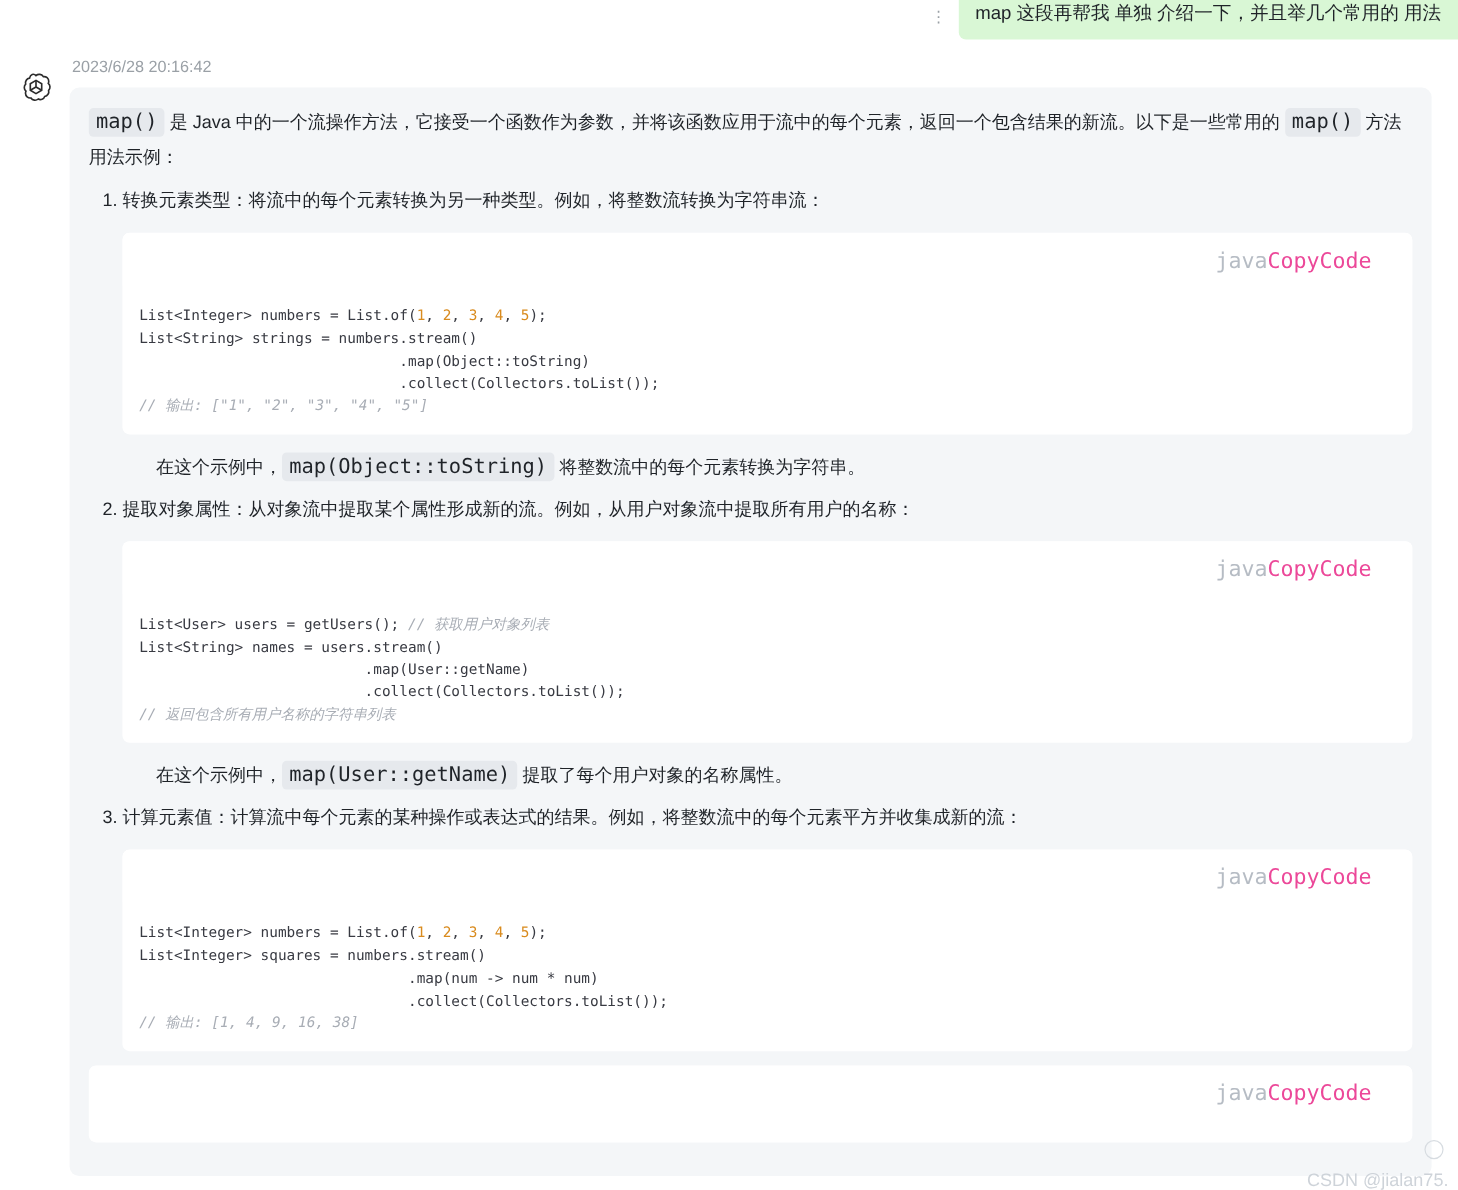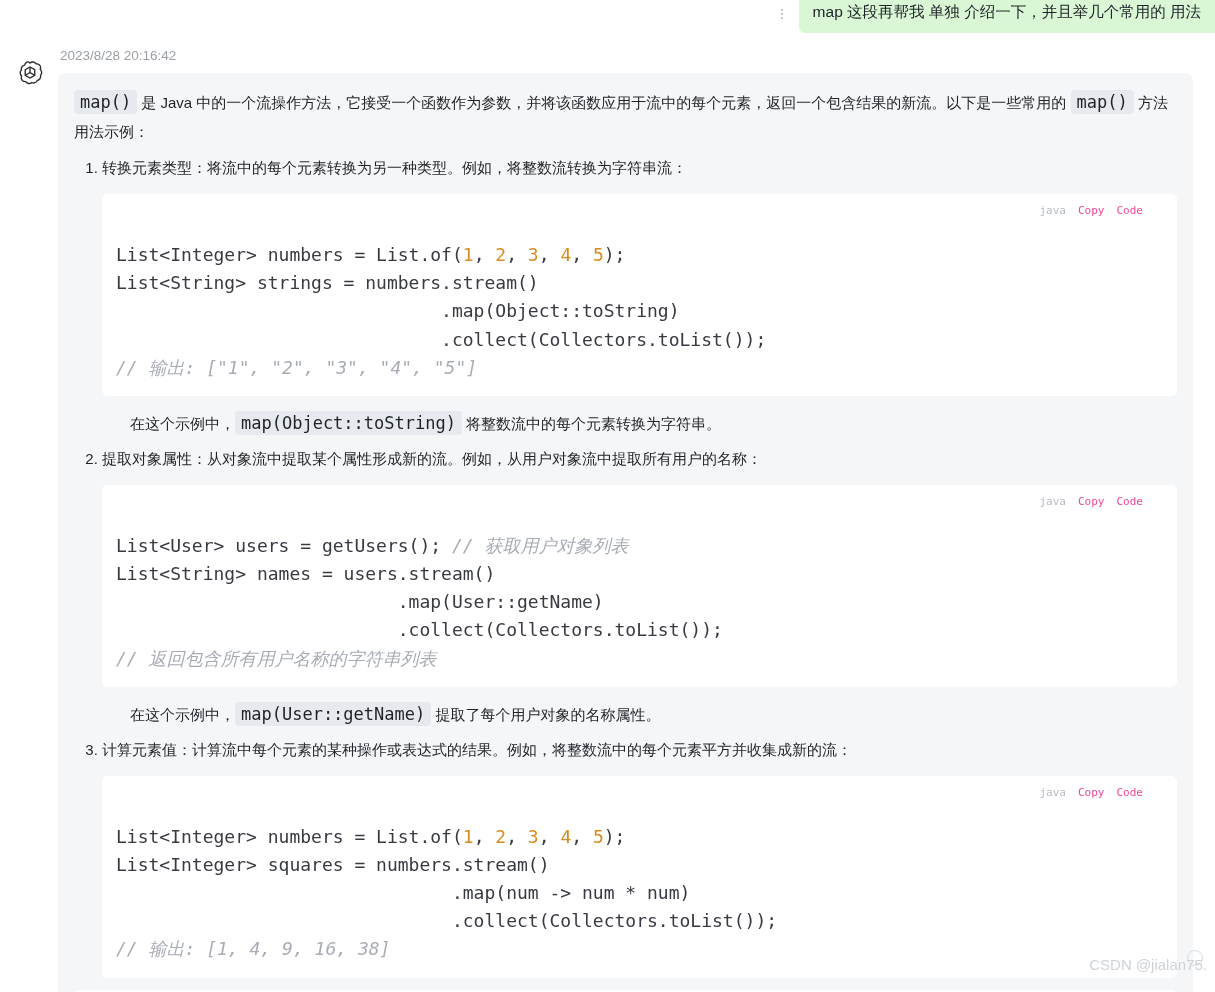--- a/index.html
+++ b/index.html
@@ -73,45 +73,44 @@
   
   .codeblock {
     background: #ffffff;
     border-radius: 6px;
     margin: 12px 0 12px 0;
     overflow: hidden;
   }
   .codeblock.wide { margin-left: 0; margin-right: 0; }
   .code-head {
     display: flex; justify-content: flex-end; align-items: center;
-    gap: 12px;
     padding: 7px 34px 4px 0;
     font-family: "DejaVu Sans Mono", monospace;
-    font-size: 11px;
+    font-size: 18px;
     color: #b6bcc4;
     background: #ffffff;
   }
   .code-head .lang { color: #b6bcc4; }
   .code-head .act { color: #ec4899; cursor: pointer; }
   .code-body {
     padding: 16px 24px 14px 14px;
     font-family: "DejaVu Sans Mono", monospace;
-    font-size: 18px;
+    font-size: 12px;
     line-height: 1.56;
     color: #383a42;
     white-space: pre;
     overflow-x: hidden;
   }
   .code-body.single { padding-top: 10px; padding-bottom: 10px; }
   .tk-num { color: #d98b1e; }
   .tk-cm  { color: #a8adb5; font-style: italic; }
 
   
   .watermark {
-    position: absolute; right: 8px; bottom: 19px;
+    position: absolute; right: 8px; bottom: 0;
     color: #c6ccd3; font-size: 15px;
     font-family: "Liberation Sans", sans-serif;
     opacity: .85; pointer-events: none; white-space: nowrap;
   }
   .wm-circle {
     position: absolute; right: 12px; bottom: 26px;
     width: 16px; height: 16px; border: 1.6px solid #d7dce1; border-radius: 50%;
     pointer-events: none;
   }
 </style>
@@ -130,21 +129,21 @@
       <svg width="30" height="30" viewBox="0 0 24 24" aria-hidden="true">
         <path fill="none" stroke="#2c2c2c" stroke-width="1.1" d="M12 3.2c1.5-1.3 3.8-1 4.9.7 1.9-.3 3.6 1.2 3.6 3.1 0 .5-.1 1-.3 1.4 1.4 1.2 1.5 3.4.2 4.7.5 1.8-.7 3.7-2.6 4-.6 1.8-2.7 2.6-4.3 1.7-1.5 1.3-3.8 1-4.9-.7-1.9.3-3.6-1.2-3.6-3.1 0-.5.1-1 .3-1.4-1.4-1.2-1.5-3.4-.2-4.7-.5-1.8.7-3.7 2.6-4C8.3 2.3 10.4 1.5 12 3.2z"></path>
         <path fill="none" stroke="#2c2c2c" stroke-width="1.1" d="M8.2 8.6l3.8-2.2 3.8 2.2v4.4l-3.8 2.2-3.8-2.2z"></path>
         <path fill="none" stroke="#2c2c2c" stroke-width="1.1" d="M12 6.4v4.4l3.8 2.2M12 10.8L8.2 13"></path>
       </svg>
     </div>
   </div>
 
   <div class="msg-col">
 
-    <div class="timestamp">2023/8/28 20:16:42</div>
+    <div class="timestamp">2023/6/28 20:16:42</div>
 
     <div class="bubble">
 
       <p class="para"><code class="inline">map()</code><span> 是 Java 中的一个流操作方法，它接受一个函数作为参数，并将该函数应用于流中的每个元素，返回一个包含结果的新流。以下是一些常用的 </span><code class="inline">map()</code><span> 方法用法示例：</span></p>
 
       <ol class="steps">
 
         <li>
           <span>转换元素类型：将流中的每个元素转换为另一种类型。例如，将整数流转换为字符串流：</span>
         </li>

